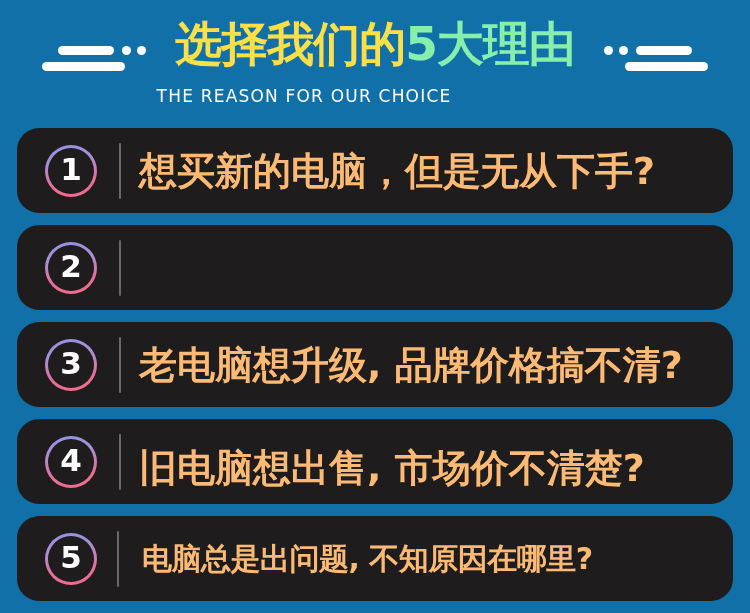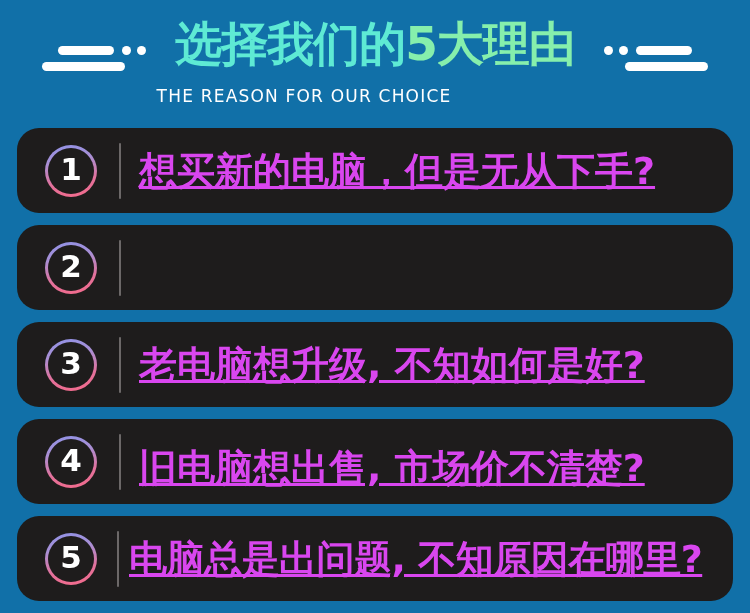--- a/index.html
+++ b/index.html
@@ -71,21 +71,21 @@
     width: 750px;
     text-align: center;
     line-height: 1;
   }
   #main-title {
     font-size: 47px;
     font-weight: bold;
     letter-spacing: -1px;
     white-space: nowrap;
   }
-  #main-title .t-white  { color: #5eead4; }
+  #main-title .t-white  { color: #fde047; }
   #main-title .t-yellow { color: #86efac; }
 
   #sub-title {
     position: absolute;
     top: 86px;
     left: 0;
     width: 608px;
     text-align: center;
     color: #ffffff;
     font-size: 17px;
@@ -148,35 +148,34 @@
     width: 2px;
     height: 56px;
     margin-left: 22px;
     background: #6c6868;
     border-radius: 1px;
   }
 
   .reason-text {
     flex: 1 1 auto;
     margin-left: 18px;
-    color: #d946ef;
+    color: #fdba74;
     font-weight: bold;
     font-size: 38px;
     line-height: 1;
     white-space: nowrap;
     letter-spacing: 0px;
     overflow: visible;
-    text-decoration: underline;
   }
   
   .reason-row[data-row="0"] .reason-text { font-size: 38px; letter-spacing: 0px; }
   .reason-row[data-row="1"] .reason-text { font-size: 36px; letter-spacing: -0.5px; }
   .reason-row[data-row="2"] .reason-text { font-size: 38px; letter-spacing: 0px; }
   .reason-row[data-row="3"] .reason-text { font-size: 38px; letter-spacing: 0px; margin-top: 12px; }
-  .reason-row[data-row="4"] .reason-text { font-size: 38px; letter-spacing: -0.5px; margin-left: 10px; }
+  .reason-row[data-row="4"] .reason-text { font-size: 30px; letter-spacing: -0.5px; margin-left: 23px; }
 
   .reason-row[data-row="4"] .divider { margin-left: 20px; }
 </style>
 </head>
 <body>
 
 <div id="poster">
 
   <div id="header">
 
@@ -216,21 +215,21 @@
         <span class="badge-num">2</span>
       </div>
       <div class="divider"></div>
     </div>
 
     <div class="reason-row" data-row="2">
       <div class="badge">
         <span class="badge-num">3</span>
       </div>
       <div class="divider"></div>
-      <div class="reason-text">老电脑想升级, 不知如何是好?</div>
+      <div class="reason-text">老电脑想升级, 品牌价格搞不清?</div>
     </div>
 
     <div class="reason-row" data-row="3">
       <div class="badge">
         <span class="badge-num">4</span>
       </div>
       <div class="divider"></div>
       <div class="reason-text">旧电脑想出售, 市场价不清楚?</div>
     </div>
 

